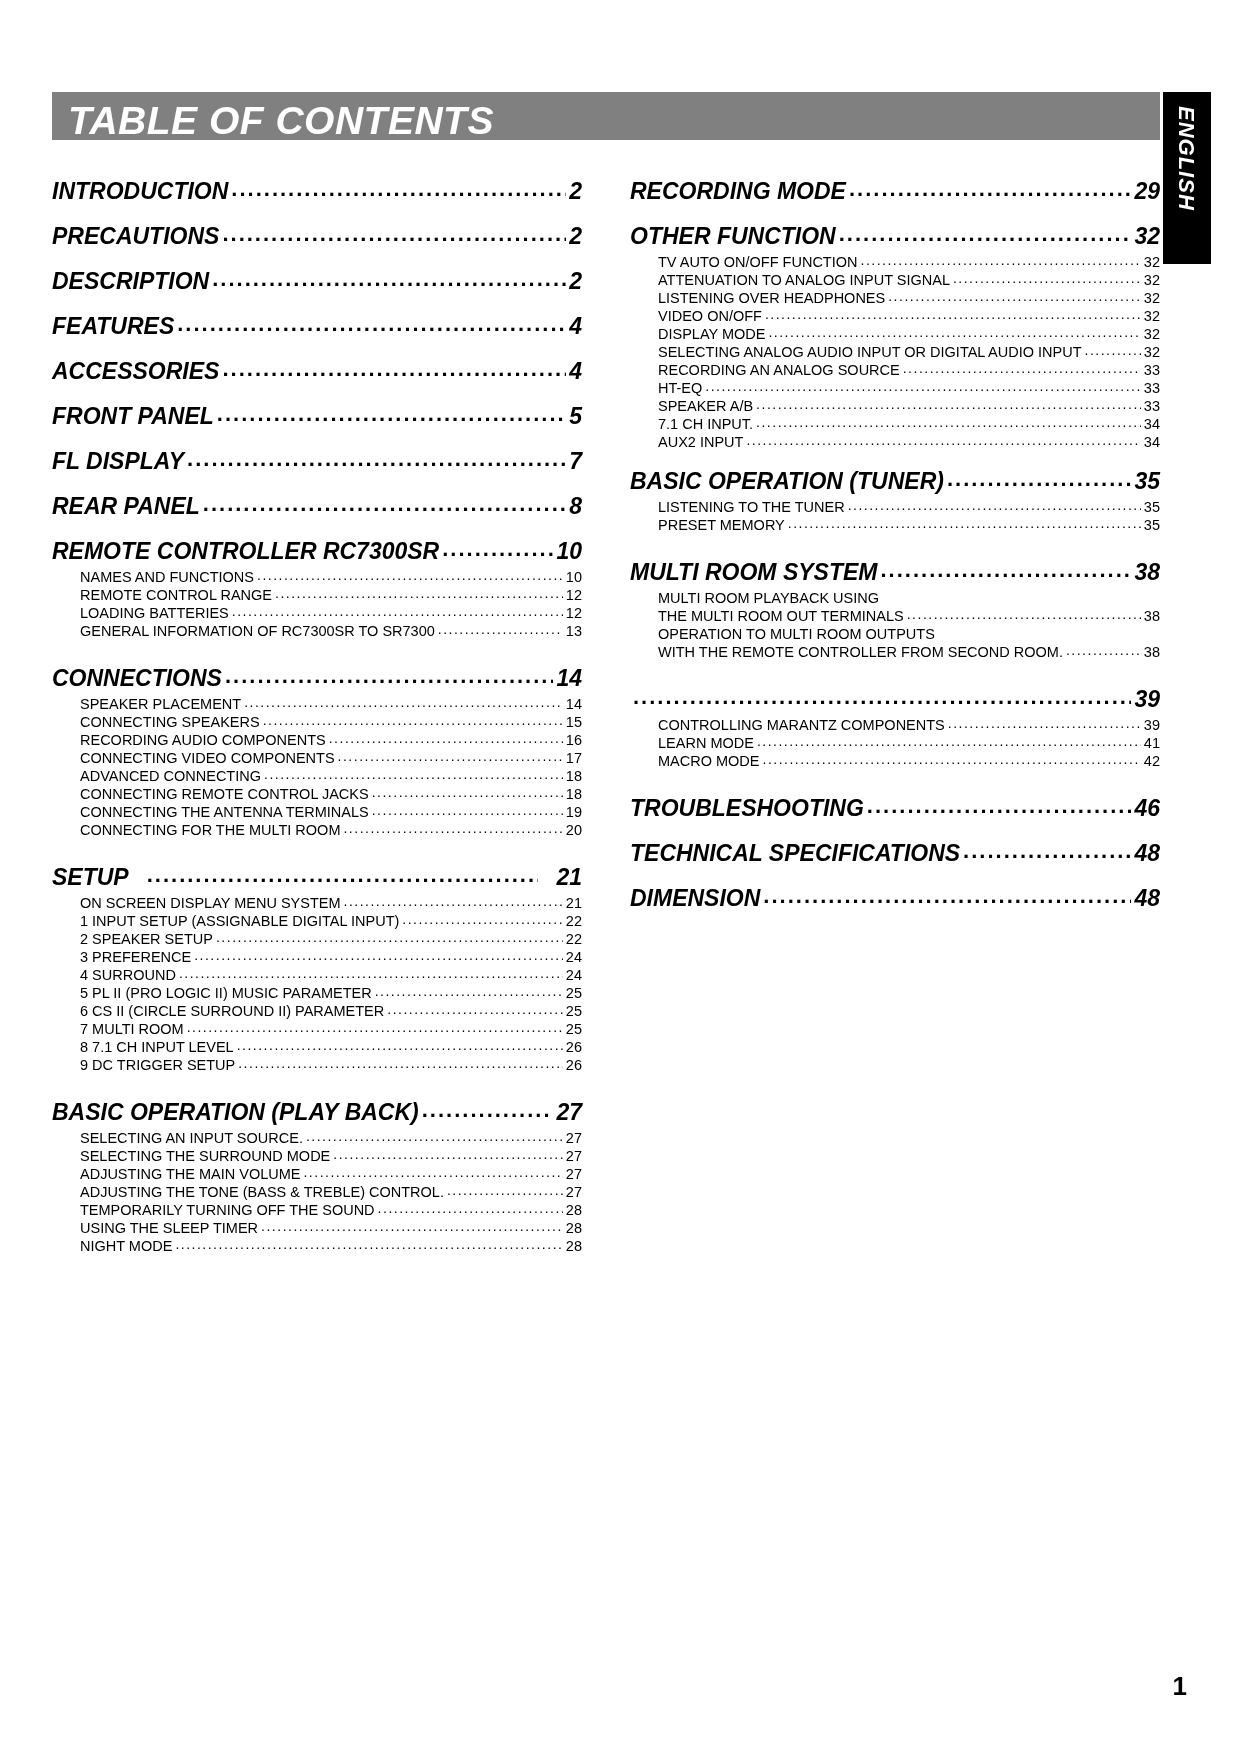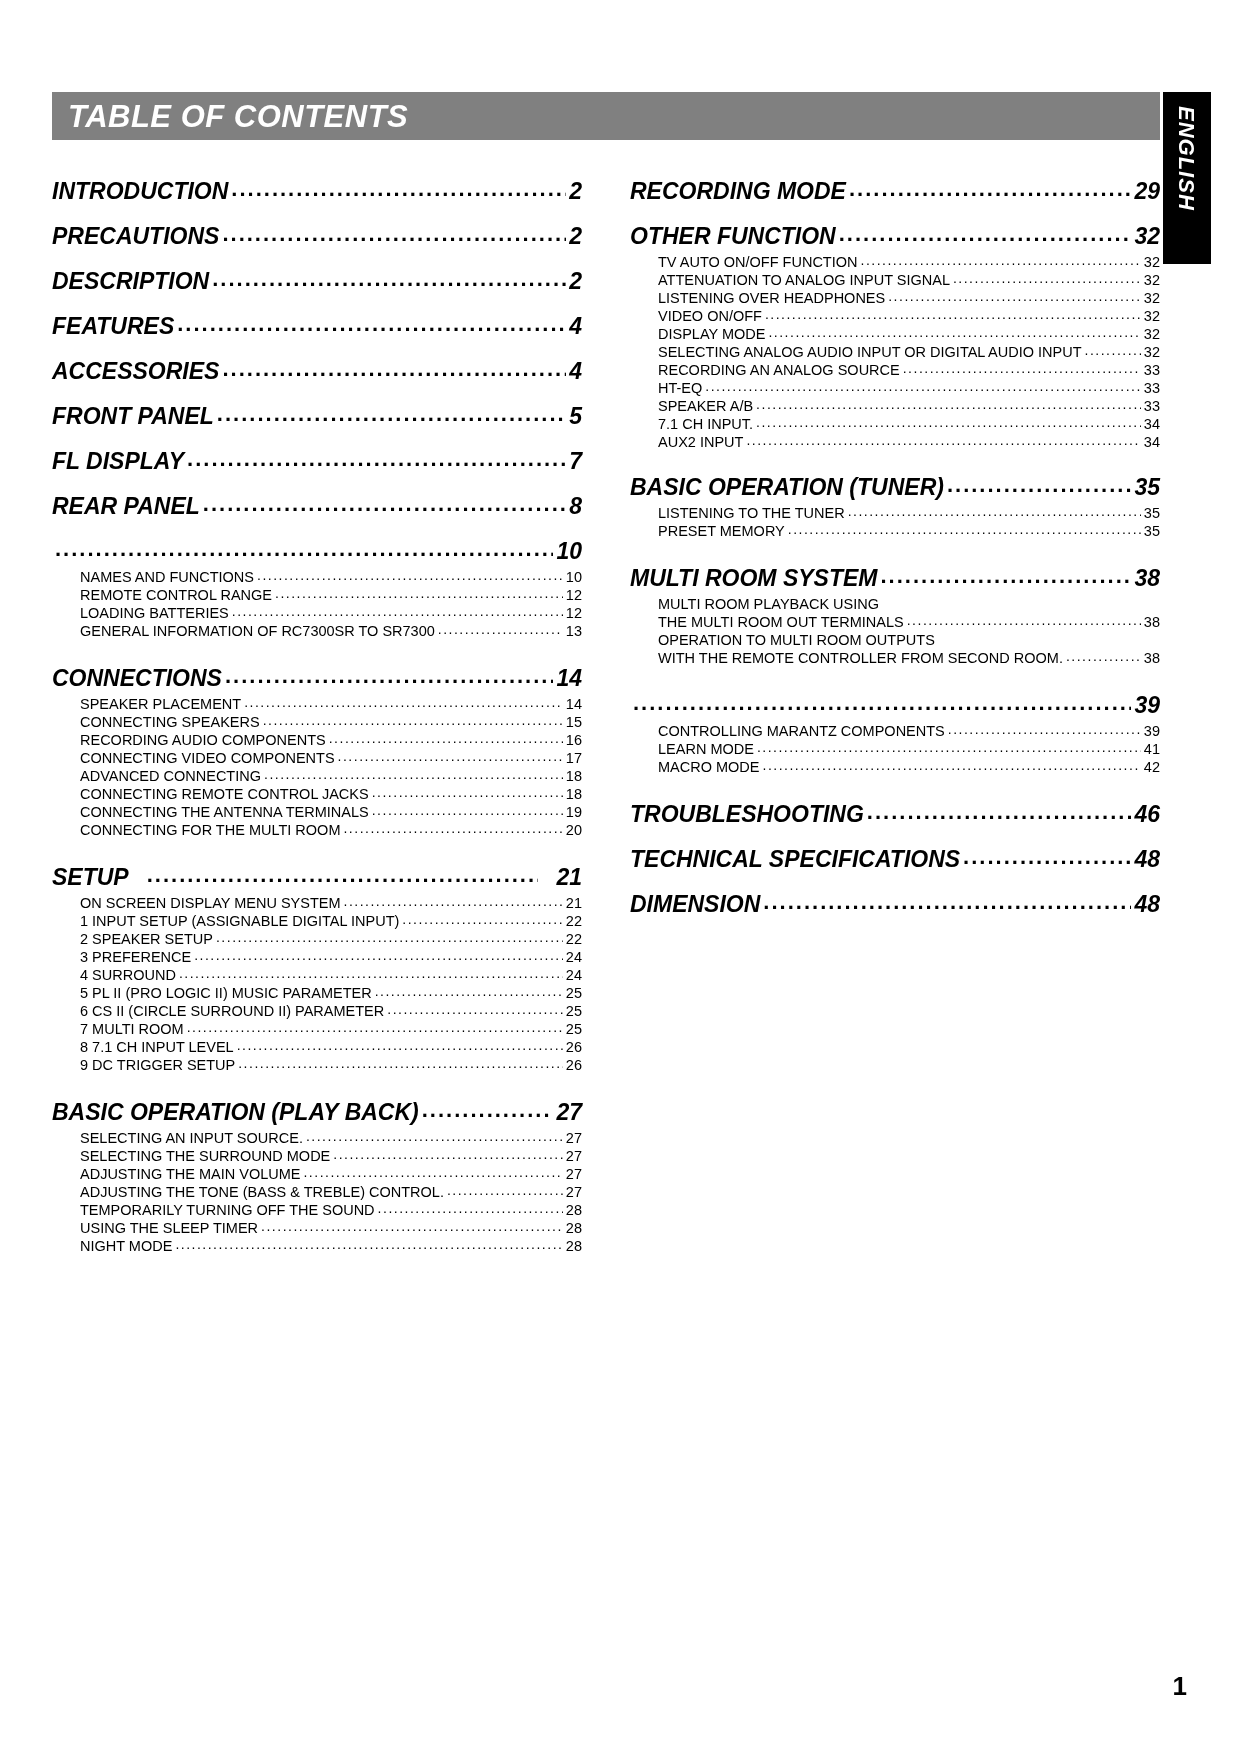--- a/index.html
+++ b/index.html
@@ -30,21 +30,21 @@
     top: 92px;
     width: 1108px;
     height: 48px;
     background: #808080;
     color: #ffffff;
   }
   .toc-header .title {
     position: absolute;
     left: 16px;
     top: 7px;
-    font-size: 31px;
+    font-size: 39px;
     font-style: italic;
     font-weight: bold;
     letter-spacing: 0.5px;
   }
 
   
   .english-tab {
     position: absolute;
     left: 1163px;
     top: 92px;
@@ -186,20 +186,21 @@
         <span class="lbl">FL DISPLAY</span>
         <span class="dots">....................................................................................................................................................................................................</span>
         <span class="pg">7</span>
       </div>
       <div class="major">
         <span class="lbl">REAR PANEL</span>
         <span class="dots">....................................................................................................................................................................................................</span>
         <span class="pg">8</span>
       </div>
       <div class="major">
+        <span class="lbl">REMOTE CONTROLLER RC7300SR</span>
         <span class="dots">....................................................................................................................................................................................................</span>
         <span class="pg">10</span>
       </div>
       <div class="minor">
         <span class="lbl">NAMES AND FUNCTIONS</span>
         <span class="dots">....................................................................................................................................................................................................</span>
         <span class="pg">10</span>
       </div>
       <div class="minor cont">
         <span class="lbl">REMOTE CONTROL RANGE</span>
@@ -416,21 +417,21 @@
       <div class="minor cont">
         <span class="lbl">7.1 CH INPUT.</span>
         <span class="dots">....................................................................................................................................................................................................</span>
         <span class="pg">34</span>
       </div>
       <div class="minor cont">
         <span class="lbl">AUX2 INPUT</span>
         <span class="dots">....................................................................................................................................................................................................</span>
         <span class="pg">34</span>
       </div>
-      <div class="major" style="margin-top: 24px; justify-content: flex-end;">
+      <div class="major" style="margin-top: 18px; justify-content: flex-end;">
         <span class="lbl">BASIC OPERATION (TUNER)</span>
         <span class="dots">....................................................................................................................................................................................................</span>
         <span class="pg">35</span>
       </div>
       <div class="minor">
         <span class="lbl">LISTENING TO THE TUNER</span>
         <span class="dots">....................................................................................................................................................................................................</span>
         <span class="pg">35</span>
       </div>
       <div class="minor cont">

